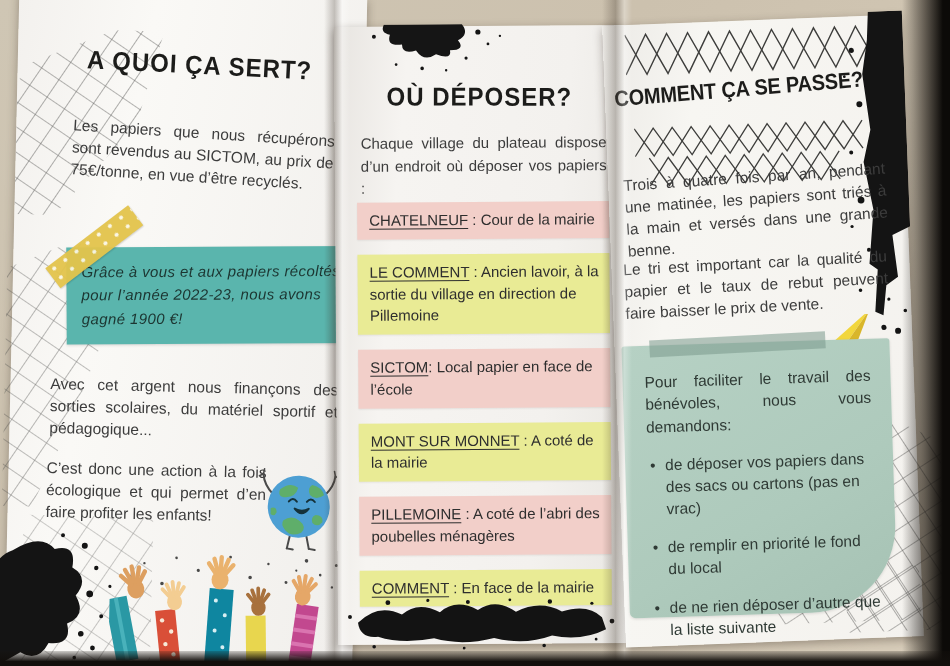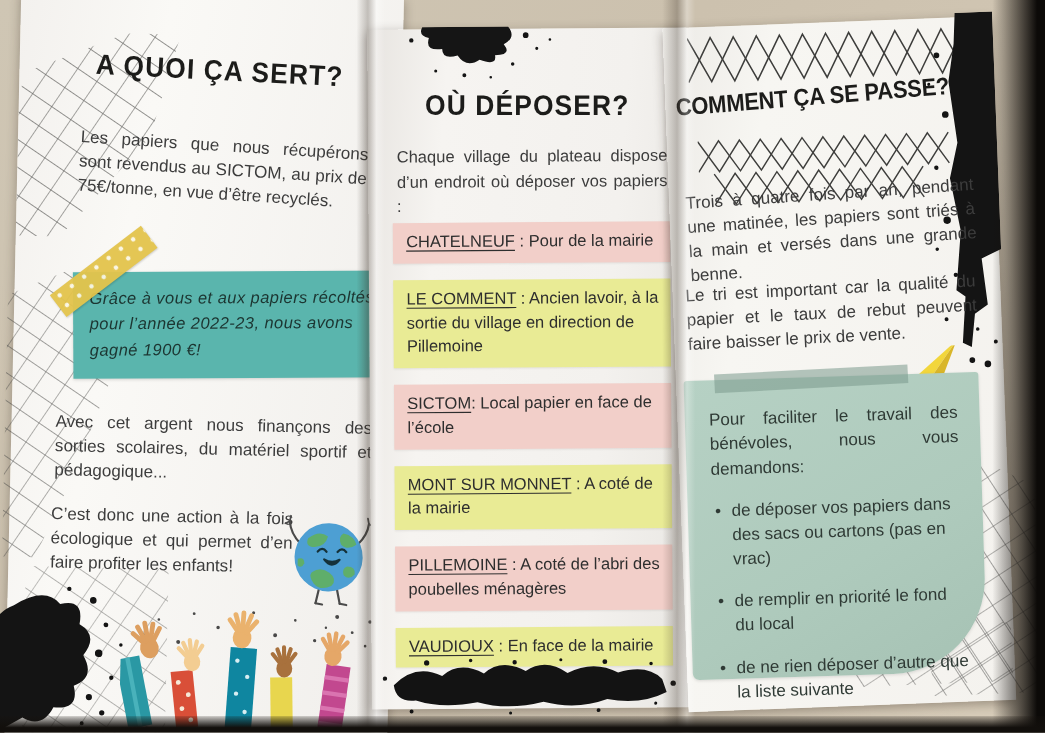--- a/index.html
+++ b/index.html
@@ -222,26 +222,26 @@
         <circle cx="30" cy="40" r="1.4" fill="#151515"></circle>
       <circle cx="134" cy="12" r="1.2" fill="#151515"></circle>
         <circle cx="100" cy="34" r="1.6" fill="#151515"></circle>
     </svg>
 
     <h2 class="abs title-mid">OÙ DÉPOSER?</h2>
 
     <p class="abs body-txt just intro-mid">Chaque village du plateau dispose d’un endroit où déposer vos papiers :</p>
 
     <div class="abs rows">
-      <div class="row pink"><span class="vname">CHATELNEUF</span><span> : Pour de la mairie</span></div>
+      <div class="row pink"><span class="vname">CHATELNEUF</span><span> : Cour de la mairie</span></div>
       <div class="row yellow"><span class="vname">LE COMMENT</span><span> : Ancien lavoir, à la sortie du village en direction de Pillemoine</span></div>
       <div class="row pink"><span class="vname">SICTOM</span><span>: Local papier en face de l’école</span></div>
       <div class="row yellow"><span class="vname">MONT SUR MONNET</span><span> :  A coté de la mairie</span></div>
       <div class="row pink"><span class="vname">PILLEMOINE</span><span> : A coté de l’abri des poubelles ménagères</span></div>
-      <div class="row yellow"><span class="vname">VAUDIOUX</span><span> : En face de la mairie</span></div>
+      <div class="row yellow"><span class="vname">COMMENT</span><span> : En face de la mairie</span></div>
     </div>
 
     <svg class="abs splat-bm" width="276" height="56" viewBox="0 0 276 56">
       <path d="M14 26 Q34 6 58 18 Q74 4 96 16 Q112 2 134 14 Q152 2 172 16 Q196 4 218 16 Q244 8 258 22 L262 34 Q238 46 208 40 Q180 50 150 42 Q118 50 90 42 Q58 48 34 40 Q16 42 14 26z" fill="#131313"></path>
       <circle cx="6" cy="20" r="2" fill="#131313"></circle>
         <circle cx="44" cy="6" r="2.4" fill="#131313"></circle>
       <circle cx="84" cy="4" r="1.6" fill="#131313"></circle>
         <circle cx="124" cy="6" r="2" fill="#131313"></circle>
       <circle cx="166" cy="4" r="1.4" fill="#131313"></circle>
         <circle cx="206" cy="6" r="2.2" fill="#131313"></circle>

